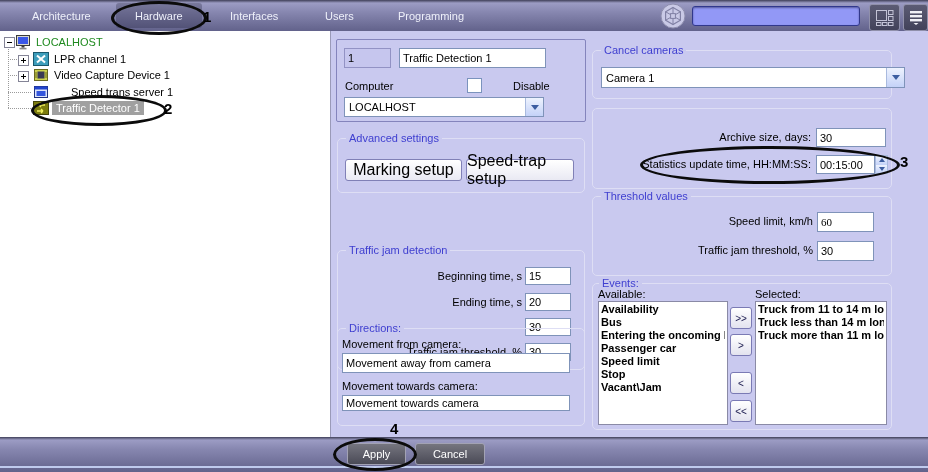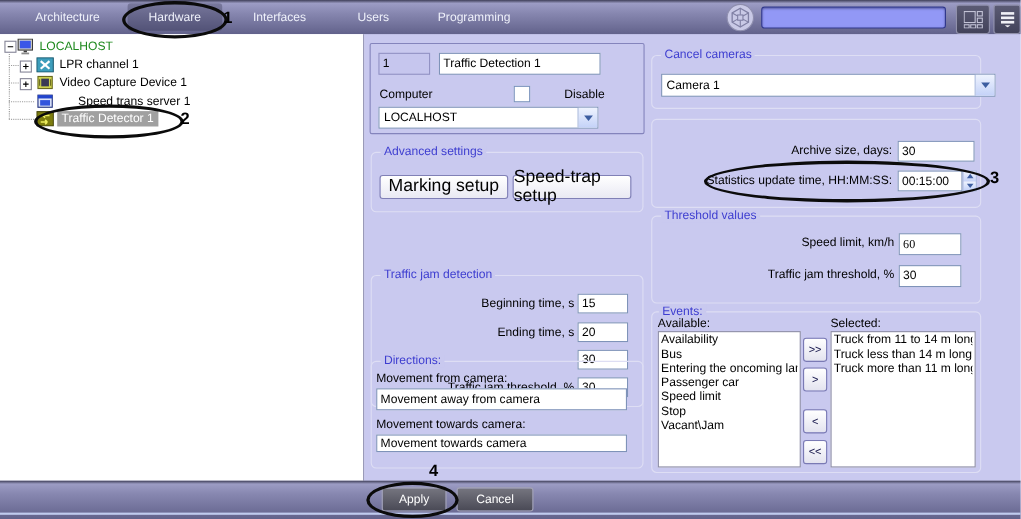--- a/index.html
+++ b/index.html
@@ -38,21 +38,21 @@
   .checkbox{position:absolute;width:13px;height:13px;background:#fff;border:1px solid #7b93bd;}
   
   .xp-btn{position:absolute;background:linear-gradient(#ffffff,#e9e9f3);border:1px solid #8080b6;border-radius:3px;
           display:flex;align-items:center;justify-content:center;font-size:16px;color:#000;cursor:default;}
   .dark-btn{position:absolute;background:linear-gradient(#75757f,#4a4a56);border:1px solid #a2a2b4;border-radius:3px;
           display:flex;align-items:center;justify-content:center;font-size:11px;color:#fff;cursor:default;}
   .mv-btn{position:absolute;width:20px;height:20px;background:linear-gradient(#ffffff,#e3e3ef);border:1px solid #7a7ab4;
           border-radius:3px;display:flex;align-items:center;justify-content:center;font-size:10px;color:#1a1a4e;}
   
   .listbox{position:absolute;background:#fff;border:1px solid #8a8aa6;padding:1px 2px;overflow:hidden;box-sizing:border-box;}
-  .li{height:13px;line-height:13px;white-space:nowrap;overflow:hidden;}
+  .li{height:13px;line-height:13px;white-space:nowrap;overflow:hidden;font-weight:bold;}
   
   .search{position:absolute;background:#9298f6;border:1px solid #31388c;border-radius:3px;box-shadow:inset 0 1px 2px rgba(0,0,30,.4);
           font-family:"Liberation Sans",sans-serif;font-size:11px;color:#10105a;padding:0 4px;outline:none;box-sizing:border-box;}
   .icon-btn{position:absolute;background:linear-gradient(#5b5b74,#42425a);border:1px solid #9090aa;border-radius:3px;
             display:flex;align-items:center;justify-content:center;}
   
   .ellipse{position:absolute;border:3px solid #0b0b0b;border-radius:50%;background:transparent;}
   .annum{position:absolute;font-weight:bold;font-size:15px;color:#000;font-family:"Liberation Sans",sans-serif;}
 </style>
 </head>

